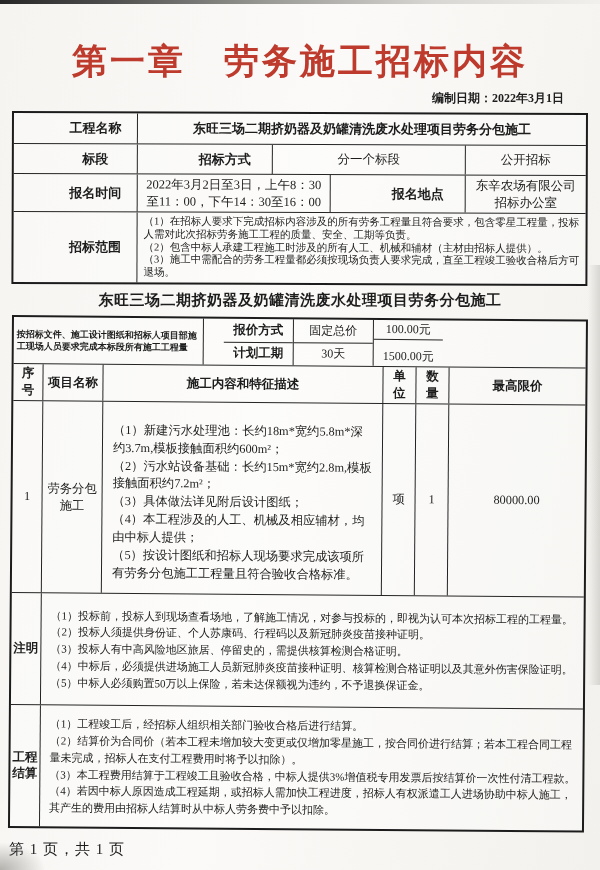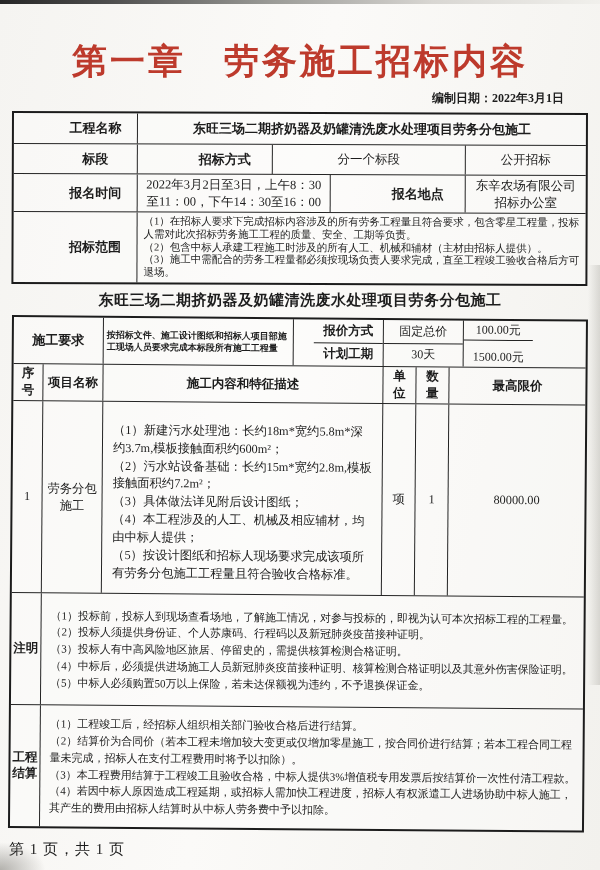--- a/index.html
+++ b/index.html
@@ -151,21 +151,20 @@
         <div>（3）施工中需配合的劳务工程量都必须按现场负责人要求完成，直至工程竣工验收合格后方可退场。</div>
       </div>
     </div>
   </div>
 
   <div class="subtitle">东旺三场二期挤奶器及奶罐清洗废水处理项目劳务分包施工</div>
 
   <div class="tbl t2">
 
     <div class="trow band">
-      <div class="tc c-req">施工要求</div>
       <div class="tc c-reqtext">按招标文件、施工设计图纸和招标人项目部施工现场人员要求完成本标段所有施工工程量</div>
       <div class="bcol w-bc1">
         <div class="bsub first blab">报价方式</div>
         <div class="bsub blab">计划工期</div>
       </div>
       <div class="bcol w-bc2">
         <div class="bsub first">固定总价</div>
         <div class="bsub">30天</div>
       </div>
       <div class="bcol w-bc4 last">

